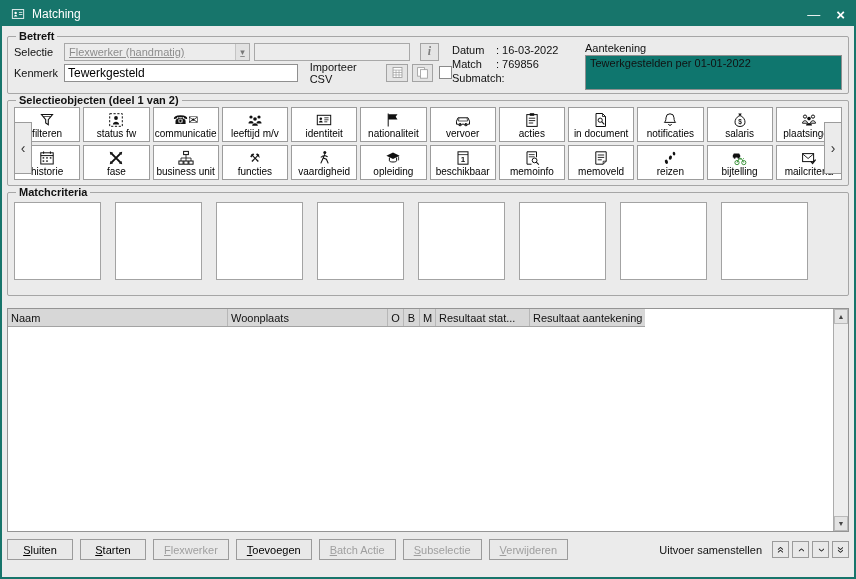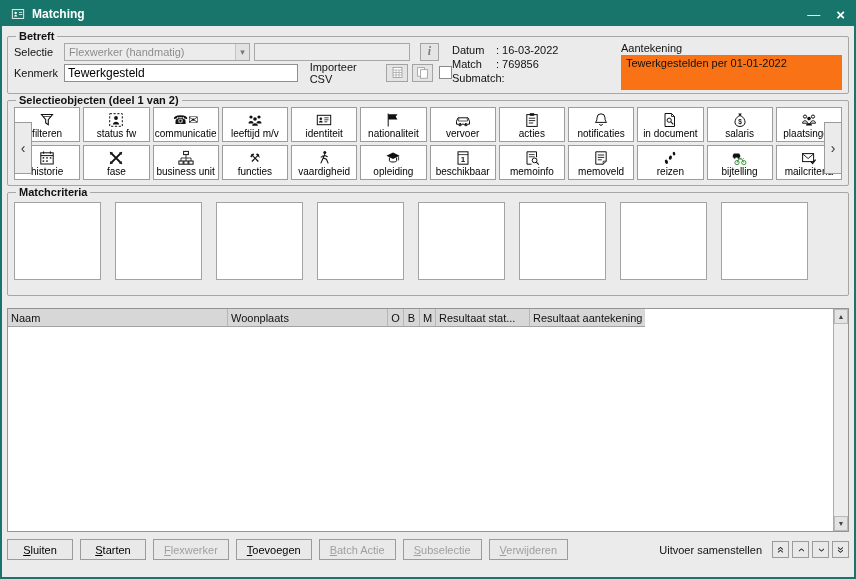--- a/index.html
+++ b/index.html
@@ -1,52 +1,52 @@
 <!DOCTYPE html>
 <html style="--accent: #17756b;"><head>
 <meta charset="utf-8">
 <style>
   :root{ --accent:#17756b; }
   html,body{margin:0;padding:0;background:#d8d8d8;}
   *{box-sizing:border-box;}
   .window{width:856px;height:579px;border:2px solid var(--accent);background:#ebebeb;
     display:flex;flex-direction:column;font-family:"Liberation Sans",sans-serif;color:#111;}
   .titlebar{height:24px;background:var(--accent);color:#fff;display:flex;align-items:center;padding:0 9px;gap:7px;flex:none;}
-  .titlebar .title{font-size:12px;font-weight:bold;}
+  .titlebar .title{font-size:12px;font-weight:normal;}
   .win-controls{margin-left:auto;display:flex;gap:16px;align-items:center;}
   .win-btn{font-size:13px;line-height:1;cursor:pointer;}
   .client{flex:1;padding:4px 5px 0 5px;display:flex;flex-direction:column;overflow:hidden;}
 
   fieldset.group{border:1px solid #a6a6a6;border-radius:2px;margin:0;padding:0 6px;min-width:0;}
   fieldset.group legend{font-size:11px;font-weight:bold;padding:0 3px;margin-left:2px;}
 
   
   .betreft{height:64px;flex:none;}
   .betreft-inner{display:flex;margin-top:-1px;}
   .b-left{width:438px;flex:none;}
   .frow{display:flex;align-items:center;height:21px;gap:4px;}
   .flabel{font-size:11px;width:46px;flex:none;}
   .selectbox{display:flex;align-items:center;width:186px;height:18px;background:#ececec;border:1px solid #a8a8a8;
-    font-size:11px;color:#8c8c8c;padding-left:4px;overflow:hidden;}
+    font-size:11px;color:#8c8c8c;padding-left:4px;overflow:hidden;text-decoration:underline;}
   .selectbox .dd{margin-left:auto;font-size:9px;color:#777;width:14px;height:100%;display:flex;align-items:center;
     justify-content:center;border-left:1px solid #c4c4c4;background:#e2e2e2;}
   .disbox{width:156px;height:18px;background:#ececec;border:1px solid #a8a8a8;}
   .inputbox{height:18px;border:1px solid #8f8f8f;background:#fff;font-size:12px;padding:0 3px;font-family:inherit;}
   .w240{width:240px;}
   .mini-btn{width:22px;height:18px;background:#e4e4e4;border:1px solid #a3a3a3;display:flex;align-items:center;
     justify-content:center;padding:0;cursor:pointer;}
   .info-btn{width:19px;font-family:"Liberation Serif",serif;font-style:italic;font-weight:bold;color:#7c7c7c;font-size:12px;margin-left:6px;}
   .csv-label{font-size:11px;margin-left:8px;margin-right:2px;}
   .checkbox{width:13px;height:13px;background:#fff;border:1px solid #8a8a8a;display:inline-block;margin-left:2px;cursor:pointer;}
   .b-mid{width:133px;flex:none;padding-top:2px;}
   .irow{display:flex;font-size:11px;height:14px;line-height:14px;}
   .ilabel{width:44px;flex:none;}
-  .b-right{flex:1;padding-top:1px;min-width:0;margin-left:36px;}
+  .b-right{flex:1;padding-top:1px;min-width:0;}
   .alabel{font-size:11px;height:13px;line-height:13px;}
-  .note-box{border:1px solid #8f8f8f;background:#f97316;height:35px;font-size:11px;line-height:13px;padding:1px 4px;overflow:hidden;cursor:text;}
+  .note-box{border:1px solid #8f8f8f;background:#0f766e;height:35px;font-size:11px;line-height:13px;padding:1px 4px;overflow:hidden;cursor:text;}
 
   
   .selobj{height:92px;flex:none;margin-top:4px;position:relative;padding:0 27px;}
   .nav-arrow{position:absolute;top:16px;bottom:6px;width:18px;background:#ebebeb;border:1px solid #9c9c9c;
     font-size:14px;color:#333;display:flex;align-items:center;justify-content:center;cursor:pointer;padding:0;}
   .nav-arrow.left{left:6px;}
   .nav-arrow.right{right:6px;}
   .icon-grid{display:grid;grid-template-columns:repeat(12,1fr);gap:3px;margin-top:1px;}
   .btn-obj{height:35px;background:#fff;border:1px solid #9c9c9c;display:flex;flex-direction:column;align-items:center;
     justify-content:center;padding:1px;cursor:pointer;overflow:hidden;min-width:0;}
@@ -243,36 +243,36 @@
                 <rect x="2.8" y="2.6" width="10.4" height="11.8" fill="none" stroke="#111"></rect>
                 <rect x="5.8" y="1.2" width="4.4" height="2.6" fill="#111"></rect>
                 <path d="M4.8 6.2h6.4M4.8 8.6h6.4M4.8 11h4.4" stroke="#111" stroke-width=".9"></path>
               </svg>
             </span>
             <span class="lbl">acties</span>
           </button>
           <button class="btn-obj">
             <span class="icn">
               <svg viewBox="0 0 16 16">
-                <path d="M8 1.8a4 4 0 0 1 4 4c0 3 .9 3.9 1.6 4.6H2.4C3.1 9.7 4 8.8 4 5.8a4 4 0 0 1 4-4Z" fill="none" stroke="#111"></path>
-                <path d="M6.4 12.2a1.7 1.7 0 0 0 3.2 0" fill="none" stroke="#111"></path>
-              </svg>
-            </span>
-            <span class="lbl">notificaties</span>
-          </button>
-          <button class="btn-obj">
-            <span class="icn">
-              <svg viewBox="0 0 16 16">
                 <path d="M3 1.5h6.5l3 3v10H3Z" fill="none" stroke="#111"></path>
                 <path d="M9.5 1.5v3h3" fill="none" stroke="#111" stroke-width=".8"></path>
                 <circle cx="7.2" cy="8.2" r="2.1" fill="none" stroke="#111"></circle>
                 <path d="M8.7 9.7l2.6 2.6" stroke="#111" stroke-width="1.1"></path>
               </svg>
             </span>
             <span class="lbl">in document</span>
+          </button>
+          <button class="btn-obj">
+            <span class="icn">
+              <svg viewBox="0 0 16 16">
+                <path d="M8 1.8a4 4 0 0 1 4 4c0 3 .9 3.9 1.6 4.6H2.4C3.1 9.7 4 8.8 4 5.8a4 4 0 0 1 4-4Z" fill="none" stroke="#111"></path>
+                <path d="M6.4 12.2a1.7 1.7 0 0 0 3.2 0" fill="none" stroke="#111"></path>
+              </svg>
+            </span>
+            <span class="lbl">notificaties</span>
           </button>
           <button class="btn-obj">
             <span class="icn">
               <svg viewBox="0 0 16 16">
                 <path d="M6.3 1.5h3.4L8.6 3.6H7.4Z" fill="#111"></path>
                 <path d="M7 3.8C4.4 5.5 3 7.7 3 10.2c0 2.7 2.2 4.3 5 4.3s5-1.6 5-4.3c0-2.5-1.4-4.7-4-6.4Z" fill="none" stroke="#111"></path>
                 <text x="8" y="12.2" font-size="6.5" text-anchor="middle" font-weight="bold" fill="#111">$</text>
               </svg>
             </span>
             <span class="lbl">salaris</span>

